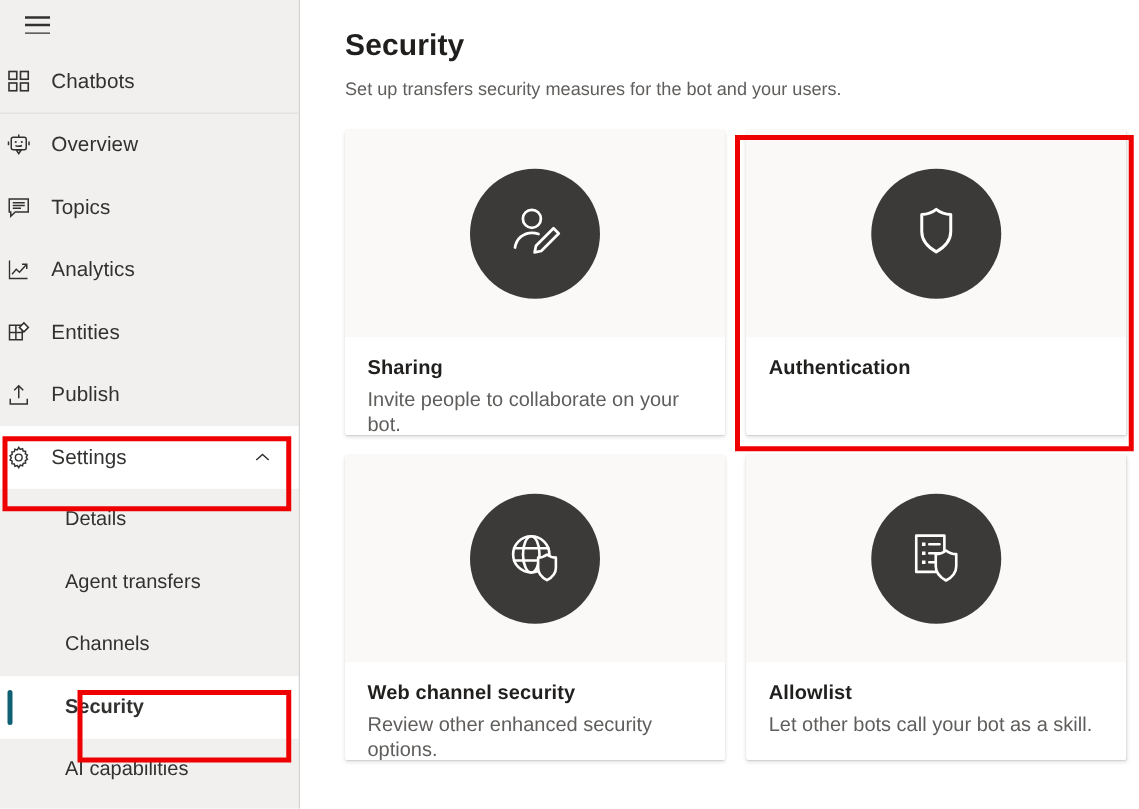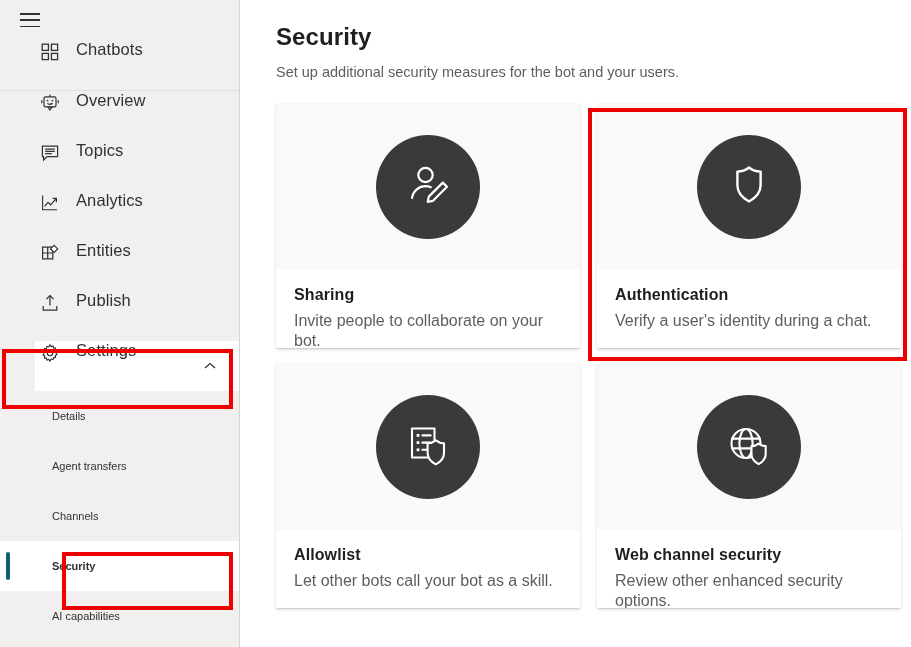--- a/index.html
+++ b/index.html
@@ -49,27 +49,27 @@
   }
   .hamburger span {
     display: block;
     height: 1.5px;
     background: #323130;
     width: 100%;
   }
   .nav-item {
     height: 50px;
     display: flex;
+    align-items: center;
     padding-left: 3px;
     box-sizing: border-box;
     position: relative;
     cursor: pointer;
     color: #323130;
     font-size: 16.5px;
-    margin-left: 35px;
   }
   .nav-item .ico {
     width: 24px;
     height: 24px;
     min-width: 24px;
     display: flex;
     align-items: center;
     justify-content: center;
     margin-right: 14px;
   }
@@ -95,21 +95,21 @@
   }
   .nav-sub {
     height: 50px;
     display: flex;
     align-items: center;
     padding-left: 52px;
     box-sizing: border-box;
     position: relative;
     cursor: pointer;
     color: #323130;
-    font-size: 11px;
+    font-size: 16px;
   }
   .nav-sub.selected {
     background: #ffffff;
     font-weight: 700;
   }
   .nav-sub.selected .sel-bar {
     position: absolute;
     left: 6px;
     top: 11px;
     width: 4px;
@@ -330,21 +330,21 @@
       <span class="label">AI capabilities</span>
     </div>
 
     <div class="redbox" id="redbox-settings"></div>
     <div class="redbox" id="redbox-security"></div>
   </nav>
 
   <section class="main">
 
     <h1 class="page-title">Security</h1>
-    <p class="page-sub">Set up additional security measures for the bot and your users.</p>
+    <p class="page-sub">Set up transfers security measures for the bot and your users.</p>
 
     <div class="cards">
 
       <div class="card">
         <div class="card-top">
           <div class="card-circle">
             <span>
               <svg width="54" height="54" viewBox="0 0 54 54" fill="none" stroke="#ffffff" stroke-width="2.2" stroke-linecap="round" stroke-linejoin="round">
                 <circle cx="24.5" cy="17" r="7.2"></circle>
                 <path d="M11 40c1.2-7.4 7-11.8 13.5-11.8 1.9 0 3.7.35 5.3 1"></path>
@@ -364,21 +364,39 @@
           <div class="card-circle">
             <span>
               <svg width="54" height="54" viewBox="0 0 54 54" fill="none" stroke="#ffffff" stroke-width="2.4" stroke-linecap="round" stroke-linejoin="round">
                 <path d="M27 9.5c-4 3.2-8.2 4.1-11.6 4.1v13.6c0 7.9 6.3 13.3 11.6 16.3 5.3-3 11.6-8.4 11.6-16.3V13.6c-3.4 0-7.6-.9-11.6-4.1z"></path>
               </svg>
             </span>
           </div>
         </div>
         <div class="card-body">
           <h2 class="card-title">Authentication</h2>
-          <p class="card-desc">Verify a user's identity during a chat.</p>
+        </div>
+      </div>
+
+      <div class="card">
+        <div class="card-top">
+          <div class="card-circle">
+            <span>
+              <svg width="54" height="54" viewBox="0 0 54 54" fill="none" stroke="#ffffff" stroke-width="2.1" stroke-linecap="round" stroke-linejoin="round">
+                <circle cx="24" cy="25.5" r="14.5"></circle>
+                <ellipse cx="24" cy="25.5" rx="6.6" ry="14.5"></ellipse>
+                <path d="M10.2 20.6h27.6M10.2 30.4h20"></path>
+                <path d="M36.6 25.6c-2.4 1.9-5 2.5-7.1 2.5v8.2c0 4.8 3.8 8 7.1 9.8 3.2-1.8 7.1-5 7.1-9.8v-8.2c-2.1 0-4.7-.6-7.1-2.5z" fill="#3b3a39"></path>
+              </svg>
+            </span>
+          </div>
+        </div>
+        <div class="card-body">
+          <h2 class="card-title">Web channel security</h2>
+          <p class="card-desc">Review other enhanced security options.</p>
         </div>
       </div>
 
       <div class="card">
         <div class="card-top">
           <div class="card-circle">
             <span>
               <svg width="54" height="54" viewBox="0 0 54 54" fill="none" stroke="#ffffff" stroke-width="2.1" stroke-linecap="round" stroke-linejoin="round">
                 <path d="M11 10.5h22.5v29H11z"></path>
                 <rect x="15.6" y="16" width="2.8" height="2.8" fill="#ffffff" stroke="none"></rect>
@@ -389,36 +407,17 @@
               </svg>
             </span>
           </div>
         </div>
         <div class="card-body">
           <h2 class="card-title">Allowlist</h2>
           <p class="card-desc">Let other bots call your bot as a skill.</p>
         </div>
       </div>
 
-      <div class="card">
-        <div class="card-top">
-          <div class="card-circle">
-            <span>
-              <svg width="54" height="54" viewBox="0 0 54 54" fill="none" stroke="#ffffff" stroke-width="2.1" stroke-linecap="round" stroke-linejoin="round">
-                <circle cx="24" cy="25.5" r="14.5"></circle>
-                <ellipse cx="24" cy="25.5" rx="6.6" ry="14.5"></ellipse>
-                <path d="M10.2 20.6h27.6M10.2 30.4h20"></path>
-                <path d="M36.6 25.6c-2.4 1.9-5 2.5-7.1 2.5v8.2c0 4.8 3.8 8 7.1 9.8 3.2-1.8 7.1-5 7.1-9.8v-8.2c-2.1 0-4.7-.6-7.1-2.5z" fill="#3b3a39"></path>
-              </svg>
-            </span>
-          </div>
-        </div>
-        <div class="card-body">
-          <h2 class="card-title">Web channel security</h2>
-          <p class="card-desc">Review other enhanced security options.</p>
-        </div>
-      </div>
-
     </div>
   </section>
 
   <div class="redbox" id="redbox-auth"></div>
 </div>
 
 </body></html>

